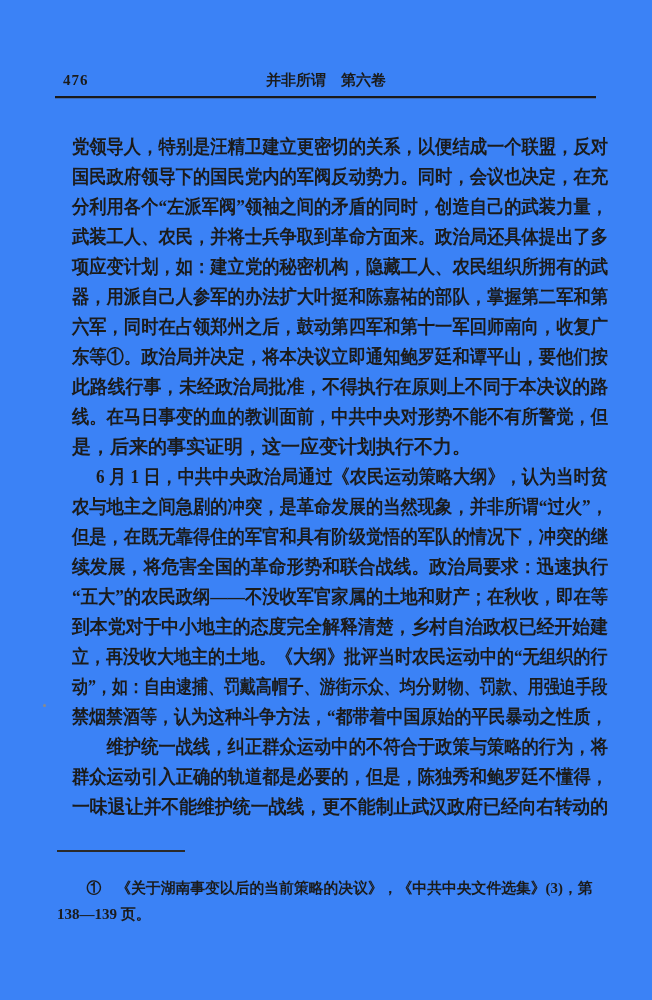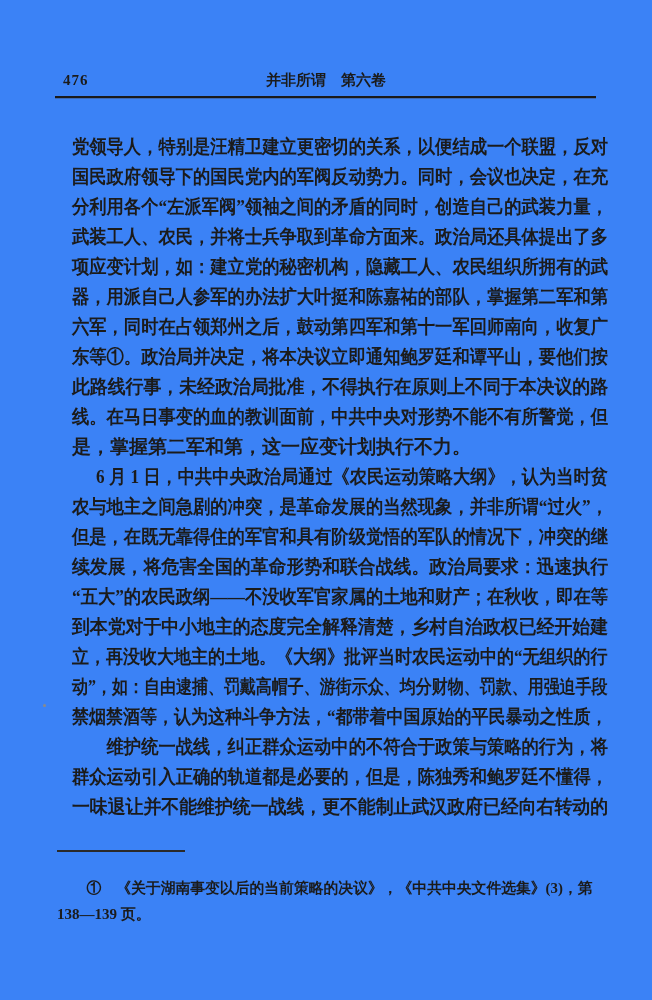--- a/index.html
+++ b/index.html
@@ -101,21 +101,21 @@
       <div class="line" style="transform-origin: 0px 50%; transform: scaleX(0.910017);">党领导人，特别是汪精卫建立更密切的关系，以便结成一个联盟，反对</div>
       <div class="line" style="transform-origin: 0px 50%; transform: scaleX(0.910017);">国民政府领导下的国民党内的军阀反动势力。同时，会议也决定，在充</div>
       <div class="line" style="transform-origin: 0px 50%; transform: scaleX(0.910017);">分利用各个“左派军阀”领袖之间的矛盾的同时，创造自己的武装力量，</div>
       <div class="line" style="transform-origin: 0px 50%; transform: scaleX(0.910017);">武装工人、农民，并将士兵争取到革命方面来。政治局还具体提出了多</div>
       <div class="line" style="transform-origin: 0px 50%; transform: scaleX(0.910017);">项应变计划，如：建立党的秘密机构，隐藏工人、农民组织所拥有的武</div>
       <div class="line" style="transform-origin: 0px 50%; transform: scaleX(0.910017);">器，用派自己人参军的办法扩大叶挺和陈嘉祐的部队，掌握第二军和第</div>
       <div class="line" style="transform-origin: 0px 50%; transform: scaleX(0.910017);">六军，同时在占领郑州之后，鼓动第四军和第十一军回师南向，收复广</div>
       <div class="line" style="transform-origin: 0px 50%; transform: scaleX(0.910017);">东等①。政治局并决定，将本决议立即通知鲍罗廷和谭平山，要他们按</div>
       <div class="line" style="transform-origin: 0px 50%; transform: scaleX(0.940351);">此路线行事，未经政治局批准，不得执行在原则上不同于本决议的路</div>
       <div class="line" style="transform-origin: 0px 50%; transform: scaleX(0.910017);">线。在马日事变的血的教训面前，中共中央对形势不能不有所警觉，但</div>
-      <div class="line">是，掌握第二军和第，这一应变计划执行不力。</div>
+      <div class="line">是，后来的事实证明，这一应变计划执行不力。</div>
       <div class="line" style="text-indent: 1.4em; transform-origin: 0px 50%; transform: scaleX(0.905405);">6 月 1 日，中共中央政治局通过《农民运动策略大纲》，认为当时贫</div>
       <div class="line" style="transform-origin: 0px 50%; transform: scaleX(0.910017);">农与地主之间急剧的冲突，是革命发展的当然现象，并非所谓“过火”，</div>
       <div class="line" style="transform-origin: 0px 50%; transform: scaleX(0.910017);">但是，在既无靠得住的军官和具有阶级觉悟的军队的情况下，冲突的继</div>
       <div class="line" style="transform-origin: 0px 50%; transform: scaleX(0.940351);">续发展，将危害全国的革命形势和联合战线。政治局要求：迅速执行</div>
       <div class="line" style="transform-origin: 0px 50%; transform: scaleX(0.910017);">“五大”的农民政纲——不没收军官家属的土地和财产；在秋收，即在等</div>
       <div class="line" style="transform-origin: 0px 50%; transform: scaleX(0.940351);">到本党对于中小地主的态度完全解释清楚，乡村自治政权已经开始建</div>
       <div class="line" style="transform-origin: 0px 50%; transform: scaleX(0.894825);">立，再没收大地主的土地。《大纲》批评当时农民运动中的“无组织的行</div>
       <div class="line" style="transform-origin: 0px 50%; transform: scaleX(0.841444);">动”，如：自由逮捕、罚戴高帽子、游街示众、均分财物、罚款、用强迫手段</div>
       <div class="line" style="transform-origin: 0px 50%; transform: scaleX(0.894825);">禁烟禁酒等，认为这种斗争方法，“都带着中国原始的平民暴动之性质，</div>
       <div class="line" style="text-indent: 2em; transform-origin: 0px 50%; transform: scaleX(0.910017);">维护统一战线，纠正群众运动中的不符合于政策与策略的行为，将</div>

